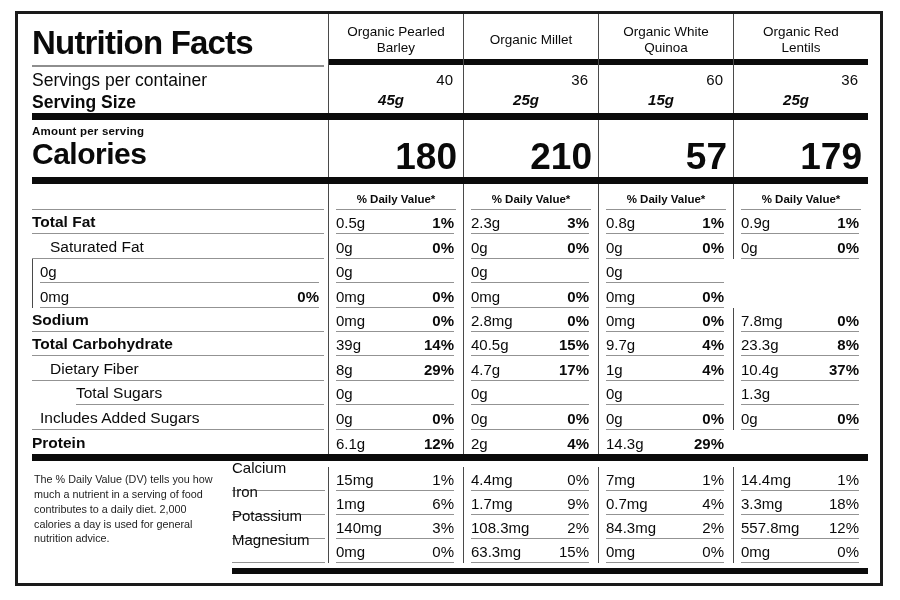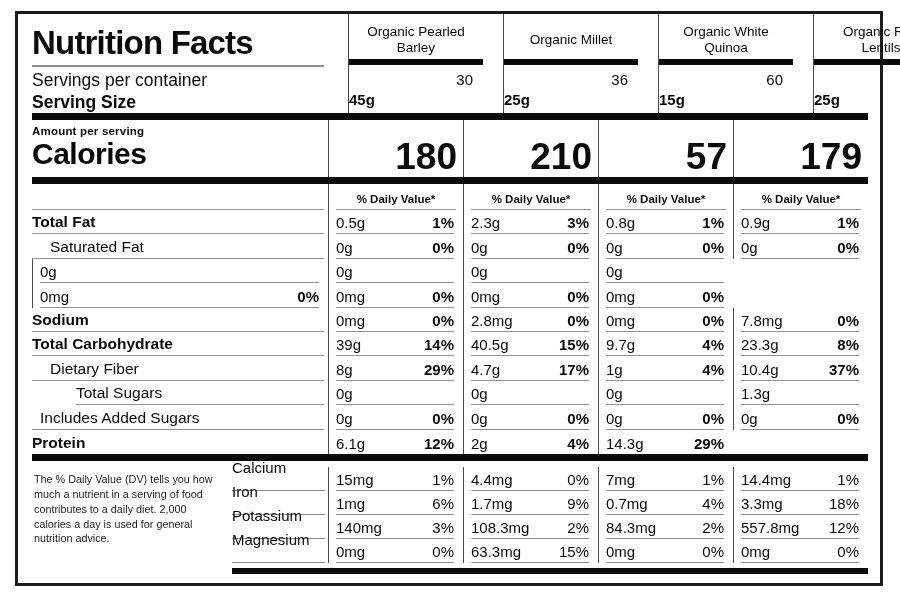--- a/index.html
+++ b/index.html
@@ -15,32 +15,32 @@
     margin: 11px 16px 0 15px;
     width: 868px; height: 575px;
     border: 3px solid #1a1a1a;
     background: #fff;
     padding: 0 12px 0 14px;
   }
   .grid { display: grid; grid-template-columns: 296px 135px 135px 135px 135px; }
   .pcol { border-left: 1.5px solid #4a4a4a; }
 
   
-  .head { height: 99px; gap: 20px; }
+  .head { height: 99px; }
   .head-left { padding-top: 12px; }
   .title { font-size: 33px; font-weight: bold; letter-spacing: -0.8px; line-height: 1; }
   .title-rule { border-bottom: 2px solid #8e8e8e; margin: 6px 4px 3px 0; }
   .spc { font-size: 17.5px; margin-top: 2px; }
   .ssz { font-size: 17.5px; font-weight: bold; margin-top: 1px; }
   .pcol-head { display: flex; flex-direction: column; padding-top: 7px; }
   .pname { font-size: 13.5px; line-height: 1.2; text-align: center; height: 38px;
            display: flex; align-items: center; justify-content: center; padding: 0 8px; }
   .pbar { height: 6px; background: #0b0b0b; }
   .pnum  { text-align: right; font-size: 15px; padding: 6px 10px 0 0; }
-  .psize { text-align: left; font-size: 15px; font-weight: bold; padding: 3px 10px 0 0; }
+  .psize { text-align: center; font-size: 15px; font-weight: bold; padding: 3px 10px 0 0; font-style: italic; }
 
   .thick { height: 7px; background: #0b0b0b; }
 
   
   .cal { height: 57px; }
   .cal-left { padding-top: 5px; }
   .aps { font-size: 11.5px; font-weight: bold; letter-spacing: 0.2px; }
   .calword { font-size: 30px; font-weight: bold; letter-spacing: -0.5px; line-height: 1.1; }
   .calval { font-size: 37px; font-weight: bold; line-height: 1;
             display: flex; align-items: flex-end; justify-content: flex-end;
@@ -80,21 +80,21 @@
   <div class="grid head">
     <div class="head-left">
       <div class="title">Nutrition Facts</div>
       <div class="title-rule"></div>
       <div class="spc">Servings per container</div>
       <div class="ssz">Serving Size</div>
     </div>
     <div class="pcol pcol-head">
       <div class="pname">Organic Pearled Barley</div>
       <div class="pbar"></div>
-      <div class="pnum">30</div>
+      <div class="pnum">40</div>
       <div class="psize">45g</div>
     </div>
     <div class="pcol pcol-head">
       <div class="pname">Organic Millet</div>
       <div class="pbar"></div>
       <div class="pnum">36</div>
       <div class="psize">25g</div>
     </div>
     <div class="pcol pcol-head">
       <div class="pname">Organic White Quinoa</div>

